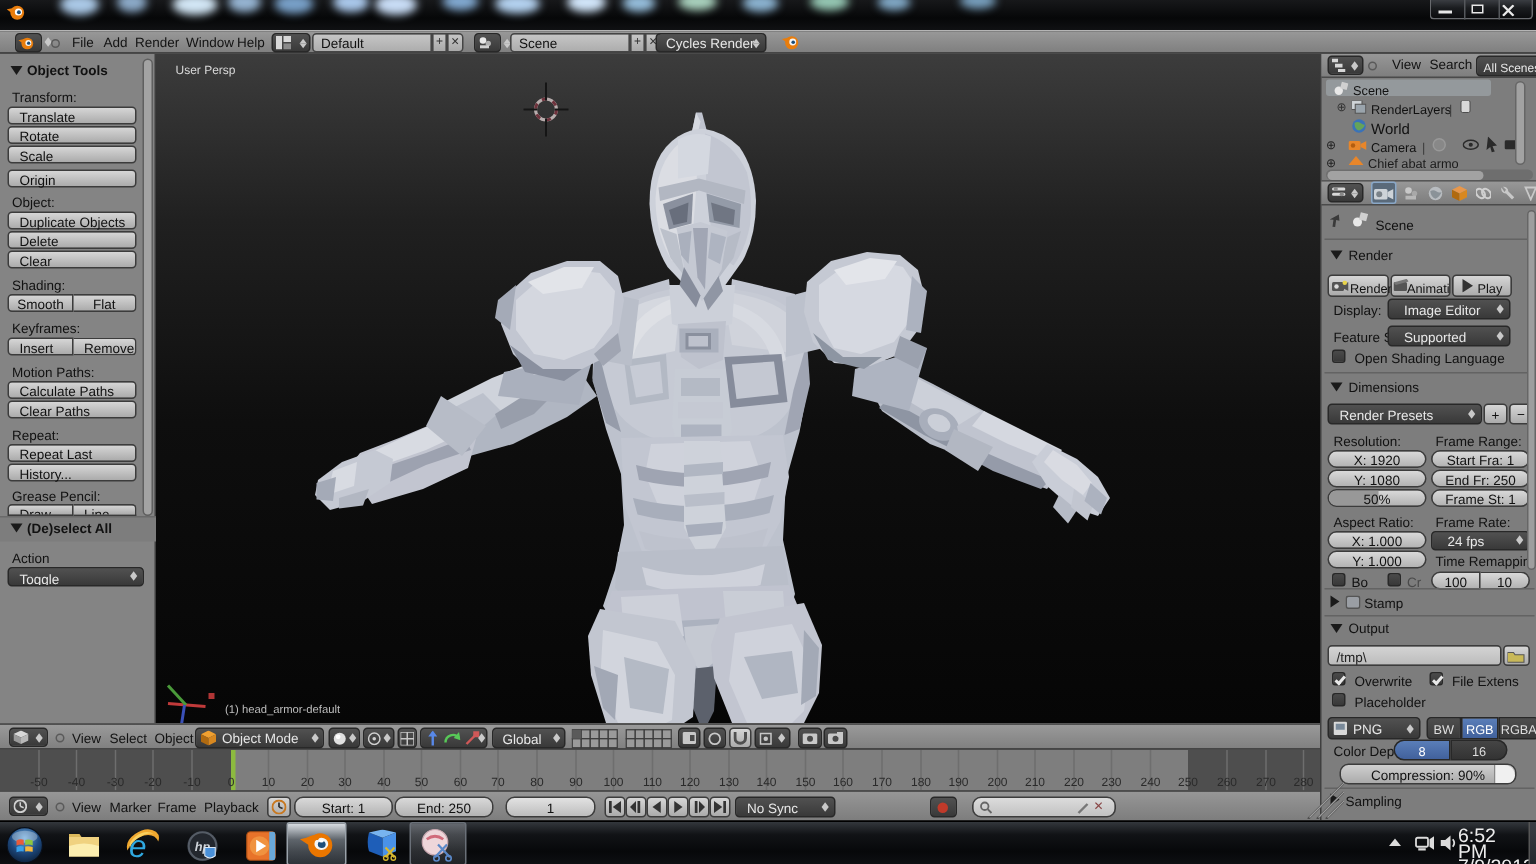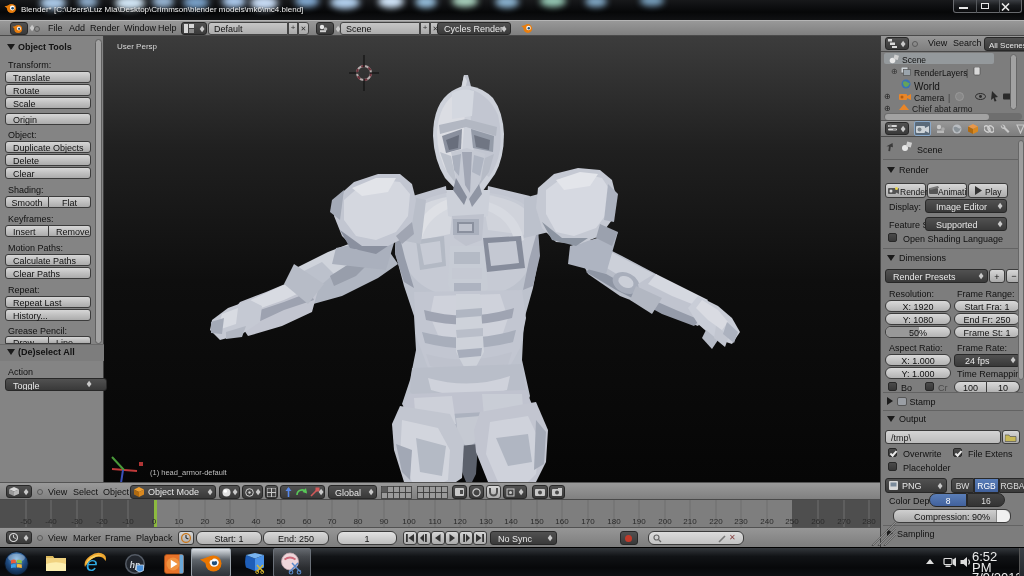--- a/index.html
+++ b/index.html
@@ -52,21 +52,20 @@
 <div class="blob" style="left:540px;top:-5px;width:26px;height:12px;background:rgba(150,200,180,1.00)"></div>
 <div class="blob" style="left:585px;top:-4px;width:22px;height:11px;background:rgba(130,170,200,1.00)"></div>
 <div class="blob" style="left:640px;top:-5px;width:24px;height:11px;background:rgba(120,160,190,1.00)"></div>
 
 <svg class="abs" style="left:4px;top:3px" width="13" height="11" viewBox="0 0 13 11">
 <circle cx="7.5" cy="5.5" r="4.6" fill="#e87d0d"></circle>
         <circle cx="8.3" cy="5" r="2.4" fill="#fff"></circle>
         <circle cx="8.6" cy="5.2" r="1.3" fill="#1b4e79"></circle>
 <path d="M0.5,3.2 L6,2.2 L3.5,5.5 Z" fill="#e87d0d"></path>
       </svg>
-<div class="abs" style="left:21px;top:5px;font-size:8px;color:#f0f0f0;text-shadow:0 1px 2px #000;letter-spacing:0;">Blender* [C:\Users\Luz Mia\Desktop\Crimmson\blender models\mk6\mc4.blend]</div>
 
 <div class="abs" style="left:953px;top:0px;width:69px;height:13px;background:linear-gradient(#3a3d42,#1a1c1f 45%,#0b0c0e);border:1px solid #686a6e;border-top:none;border-radius:0 0 3px 3px;"></div>
 <div class="abs" style="left:976px;top:0;width:1px;height:13px;background:#55585c;"></div>
 <div class="abs" style="left:999px;top:0;width:1px;height:13px;background:#55585c;"></div>
 <div class="abs" style="left:959px;top:7px;width:9px;height:2px;background:#e8e8e8;"></div>
 <div class="abs" style="left:981px;top:3px;width:8px;height:6px;border:1.5px solid #e8e8e8;"></div>
 <svg class="abs" style="left:1001px;top:3px" width="9" height="8">
         <path d="M1,0.5 L8,7.5 M8,0.5 L1,7.5" stroke="#e8e8e8" stroke-width="1.6"></path>
       </svg>
 </div>
@@ -303,21 +302,21 @@
 <div class="btn" style="left:5px;top:231px;width:86px;height:12px;">Clear Paths</div>
 <div class="lbl" style="left:8px;top:249px;">Repeat:</div>
 <div class="btn" style="left:5px;top:260px;width:86px;height:12px;">Repeat Last</div>
 <div class="btn" style="left:5px;top:273px;width:86px;height:12px;">History...</div>
 <div class="lbl" style="left:8px;top:290px;">Grease Pencil:</div>
 <div class="btn" style="left:5px;top:300px;width:44px;height:8px;border-radius:3px 0 0 0;overflow:hidden;">Draw</div>
 <div class="btn" style="left:49px;top:300px;width:42px;height:8px;border-radius:0 3px 0 0;border-left:none;overflow:hidden;">Line</div>
 <div class="abs" style="left:0px;top:308px;width:104px;height:17px;background:#7d7d7d;border-top:1px solid #6a6a6a;"></div>
 <div class="lbl" style="left:7px;top:311px;"><span style="display:inline-block;width:0;height:0;border-left:4px solid transparent;border-right:4px solid transparent;border-top:6px solid #1a1a1a;margin-right:3px;"></span><b>(De)select All</b></div>
 <div class="lbl" style="left:8px;top:331px;">Action</div>
-<div class="dd" style="left:5px;top:342px;width:102px;height:13px;padding:2px 0 0 7px;">Toggle</div>
+<div class="dd" style="left:5px;top:342px;width:91px;height:13px;padding:2px 0 0 7px;">Toggle</div>
 <div class="updn" style="left:86px;top:348px;transform:scale(.8)"></div>
 
 <div class="abs" style="left:95px;top:3px;width:7px;height:305px;background:rgba(190,190,190,.55);border:1px solid #5f5f5f;border-radius:4px;"></div>
 </div>
 
 <div id="vpheader">
 <div class="dd" style="left:6px;top:2px;width:26px;height:13px;"></div>
 <svg class="abs" style="left:9px;top:4px" width="10" height="9" viewBox="0 0 10 9">
         <path d="M5,0 L10,2.3 L5,4.6 L0,2.3 Z" fill="#d8d8d8"></path>
         <path d="M0,2.3 L5,4.6 L5,9 L0,6.7 Z" fill="#9a9a9a"></path>

